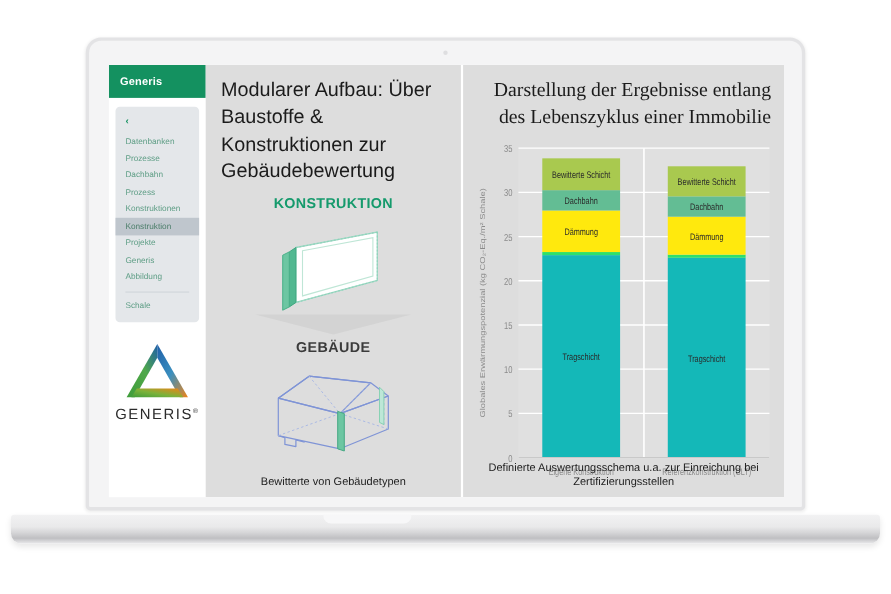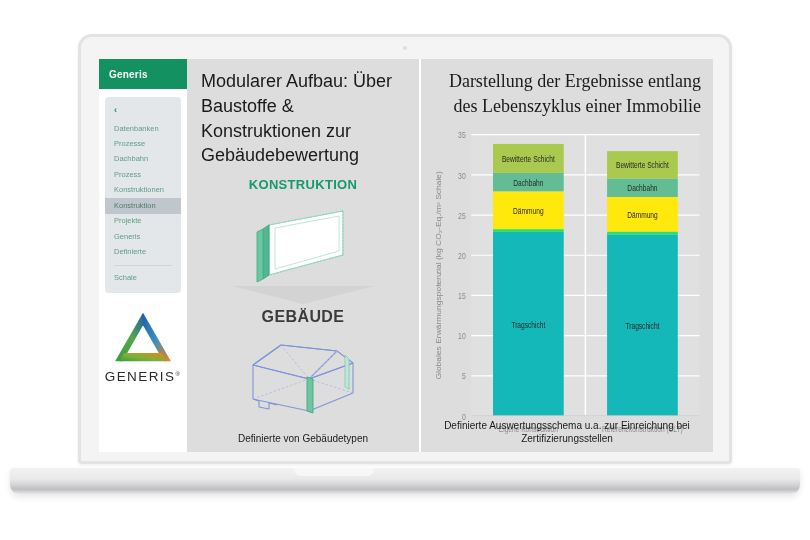--- a/index.html
+++ b/index.html
@@ -101,21 +101,21 @@
 
   
   .konstruktion-label {
     text-align: center; color: #159a6c; font-weight: bold;
     font-size: 13px; letter-spacing: .3px; margin-top: 9px;
   }
   .wall-art { display: flex; justify-content: center; margin-top: 5px; }
   .arrow-art { display: flex; justify-content: center; margin-top: 1px; }
   .gebaeude-label {
     text-align: center; color: #3b3b3b; font-weight: bold;
-    font-size: 16px; letter-spacing: .4px; margin-top: 2px;
+    font-size: 13px; letter-spacing: .4px; margin-top: 2px;
   }
   .house-art { display: flex; justify-content: center; margin-top: 3px; }
 
   
   .chart-area { flex: 1; margin-top: 6px; position: relative; }
   .chart-svg { display: block; width: 100%; height: 100%; }
 </style>
 </head>
 <body>
 
@@ -136,21 +136,21 @@
             <div class="nav-back">‹</div>
 
             <div class="nav-item">Datenbanken</div>
             <div class="nav-item">Prozesse</div>
             <div class="nav-item">Dachbahn</div>
             <div class="nav-item">Prozess</div>
             <div class="nav-item">Konstruktionen</div>
             <div class="nav-item active">Konstruktion</div>
             <div class="nav-item">Projekte</div>
             <div class="nav-item">Generis</div>
-            <div class="nav-item">Definierte</div>
+            <div class="nav-item">Abbildung</div>
 
             <div class="nav-sep"></div>
             <div class="nav-item">Schale</div>
           </div>
         </div>
 
         <div class="logo-block">
           <svg class="logo-mark" viewBox="0 0 100 90">
             <defs>
               <linearGradient id="lgA" x1="0" y1="1" x2="1" y2="0">
@@ -233,21 +233,21 @@
                 <polyline points="72,50 116,64"></polyline>
                 <polyline points="72,50 72,82"></polyline>
                 <polyline points="112,36 112,62"></polyline>
               </g>
 
               <polygon points="70,48 76,50 76,84 70,82" fill="#6cc6a2" stroke="#45a883" stroke-width="0.9"></polygon>
               <polygon points="108,26 112,30 112,60 108,58" fill="#bde7d7" stroke="#7fcfae" stroke-width="0.8"></polygon>
             </svg>
           </div>
 
-          <div class="panel-caption">Definierte von Gebäudetypen</div>
+          <div class="panel-caption">Bewitterte von Gebäudetypen</div>
         </div>
 
         <div class="panel right">
           <div class="panel-title">Darstellung der Ergebnisse entlang des Lebenszyklus einer Immobilie</div>
 
           <div class="chart-area">
             <svg class="chart-svg" viewBox="0 0 300 270" preserveAspectRatio="none">
               <g id="chart-root">
                   <rect x="46" y="8" width="248" height="232" fill="#e0e0e0"></rect>
                   <line x1="46" x2="294" y1="240" y2="240" stroke="#ffffff" stroke-width="1"></line>

